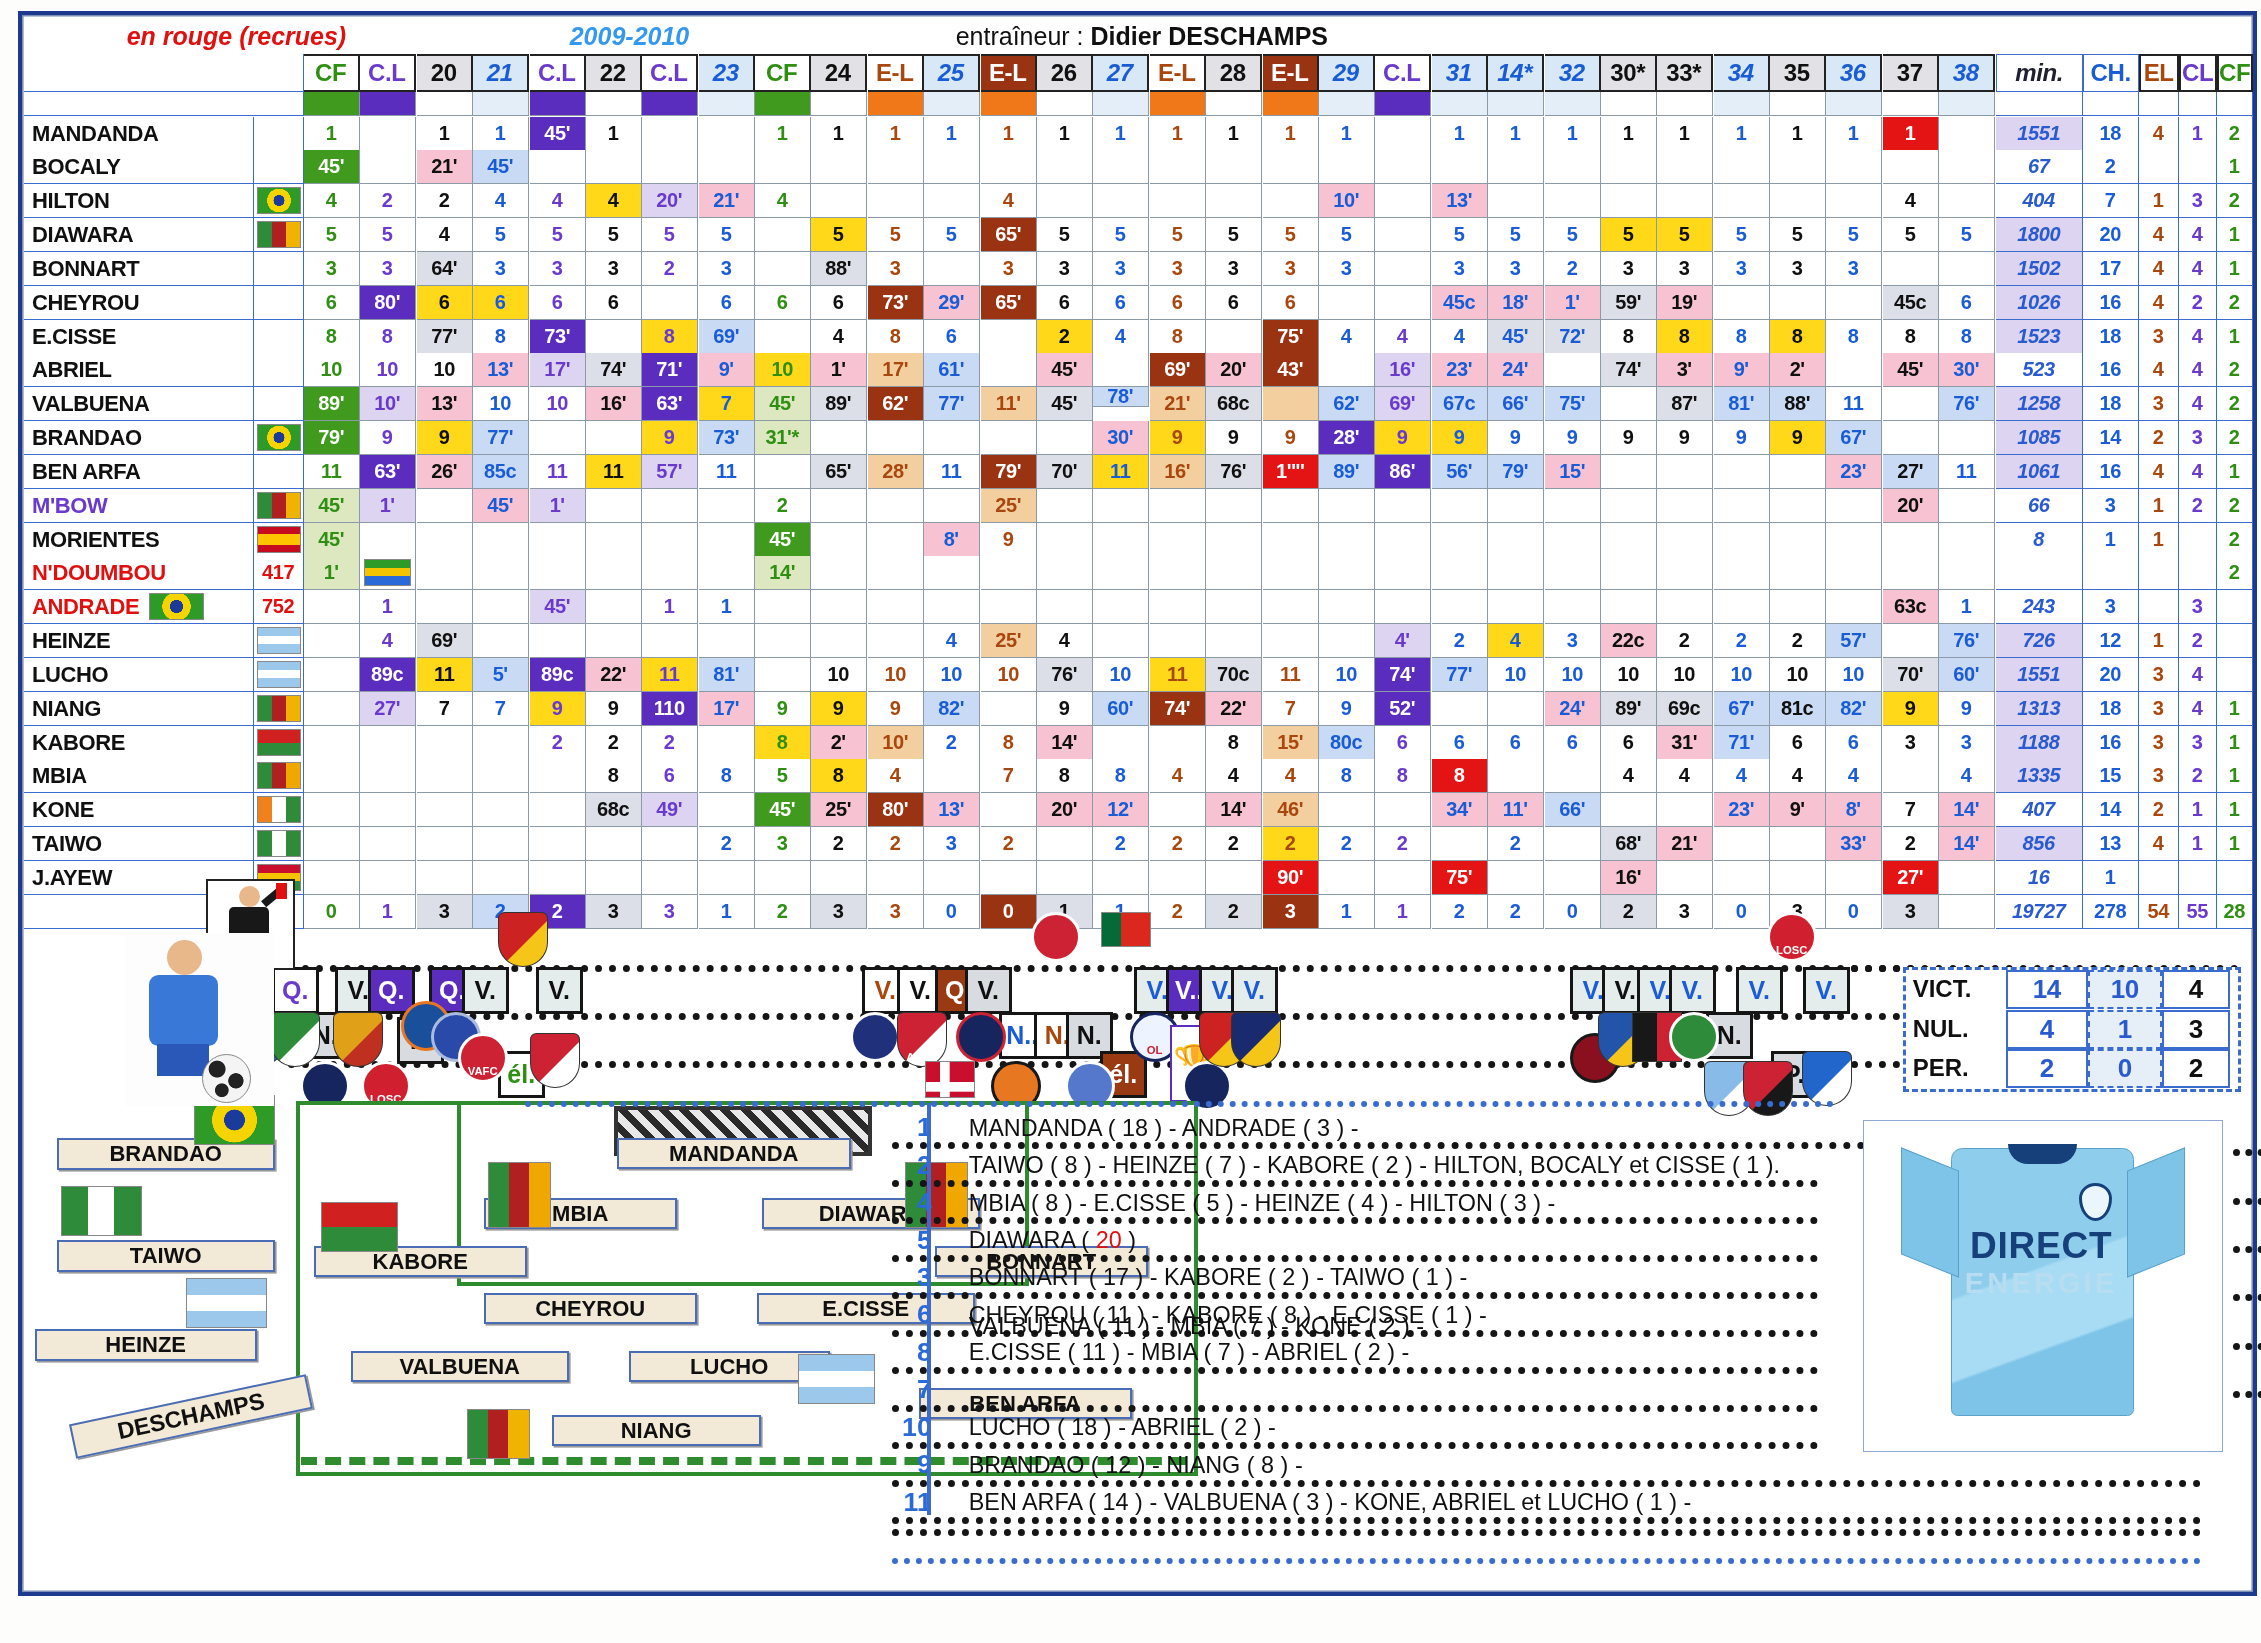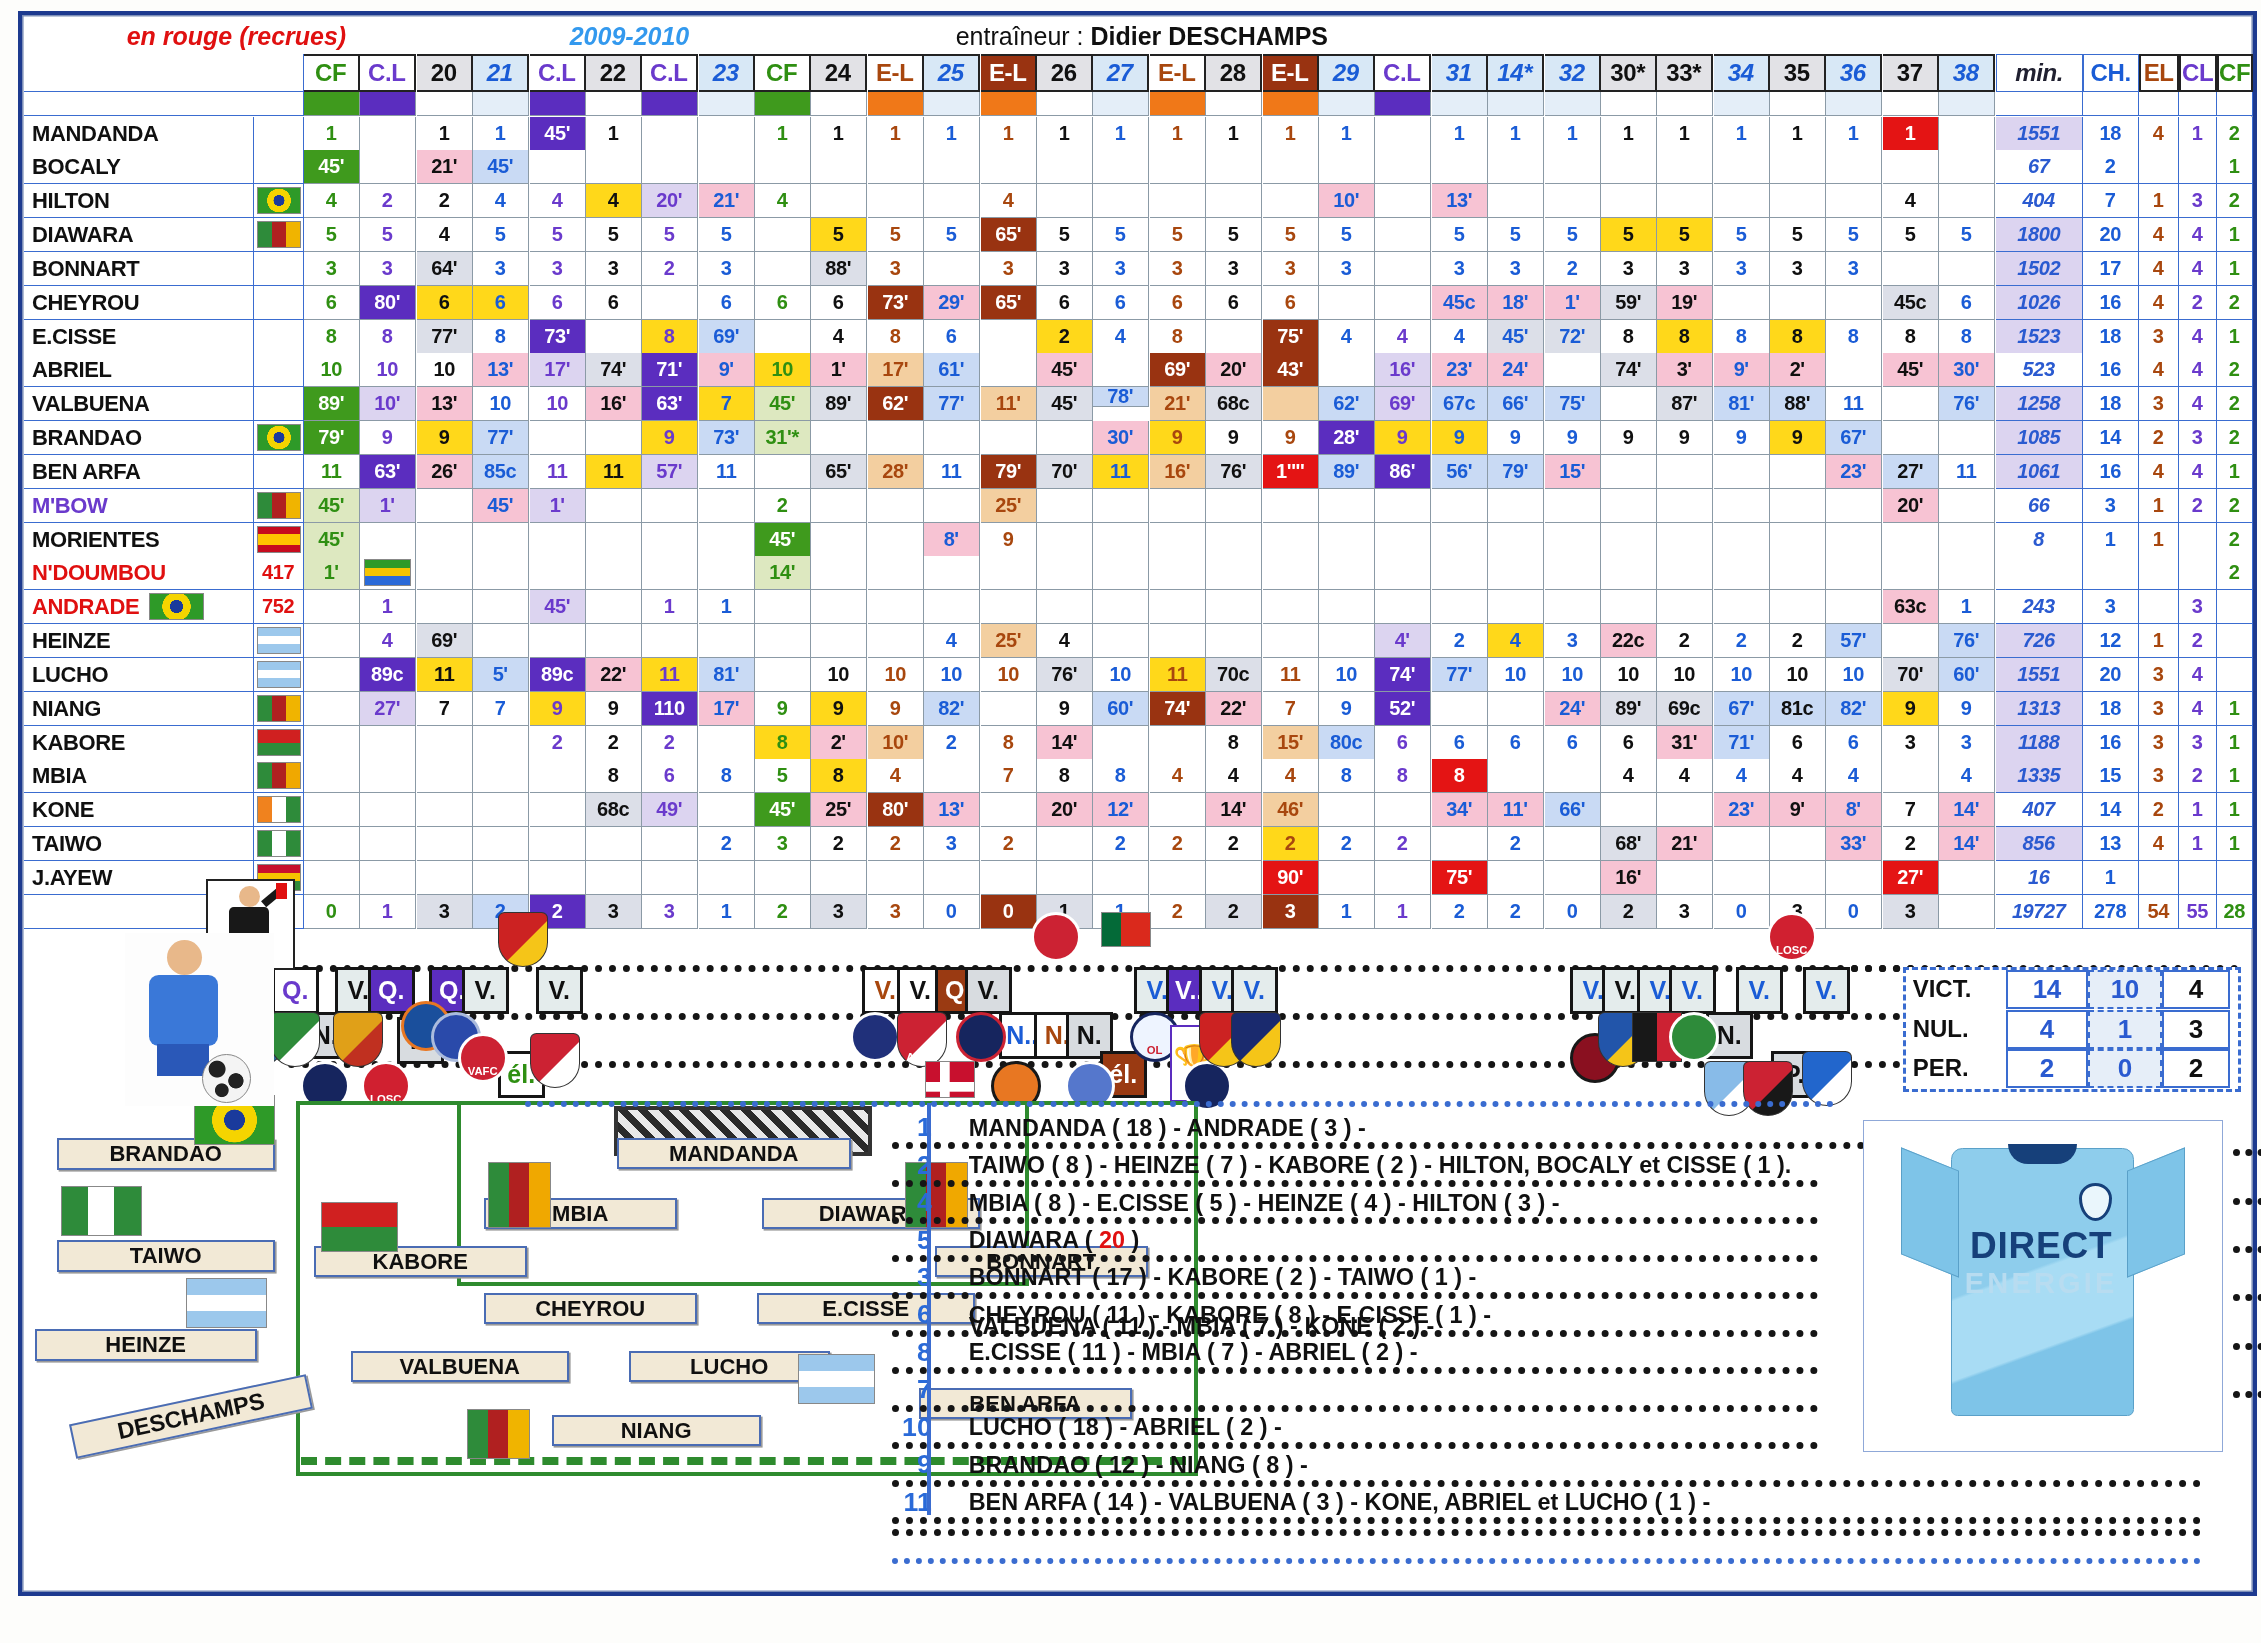--- a/index.html
+++ b/index.html
@@ -25,21 +25,21 @@
   .f-ghana{background:linear-gradient(#c8102e 0 33%,#f5c400 33% 66%,#2e8b3a 66%);}
   .dotline{position:absolute;height:0;border-top:7.3px dotted #151515;}
   .dotline.blue{border-top:6.4px dotted #3a6cd0;}
   .lbox{position:absolute;box-sizing:border-box;border:3.2px solid #151515;display:flex;align-items:center;justify-content:center;
         font-weight:bold;font-size:25px;width:47px;height:47px;background:#fff;}
   .badge{position:absolute;display:flex;align-items:flex-end;justify-content:center;font-weight:bold;color:#fff;
          font-size:10.5px;box-sizing:border-box;}
   .pl-label{position:absolute;box-sizing:border-box;background:#f2e9d6;border:2.4px solid #4a6cb4;color:#101010;
             display:flex;align-items:center;justify-content:center;font-weight:bold;font-size:22px;box-shadow:1.6px 1.6px 0 #999;}
   .sc-num{position:absolute;width:56px;text-align:right;font-weight:bold;font-size:26.6px;color:#2a6ad8;}
-  .sc-text{position:absolute;font-weight:bold;font-size:23.4px;color:#101010;white-space:nowrap;}
+  .sc-text{position:absolute;font-weight:normal;font-size:23.4px;color:#101010;white-space:nowrap;}
 </style>
 </head>
 <body>
 
 <div id="page">
   <div id="sheet">
     <span class="abs" style="left:105px;top:6.4px;font-size:25px;font-weight:bold;font-style:italic;color:#e01010;">en rouge (recrues)</span>
     <span class="abs" style="left:548px;top:6.4px;font-size:25px;font-weight:bold;font-style:italic;color:#3399ee;">2009-2010</span>
     <span class="abs" style="left:934px;top:6.4px;font-size:25px;color:#101010;">
       <span>entraîneur  :</span>

